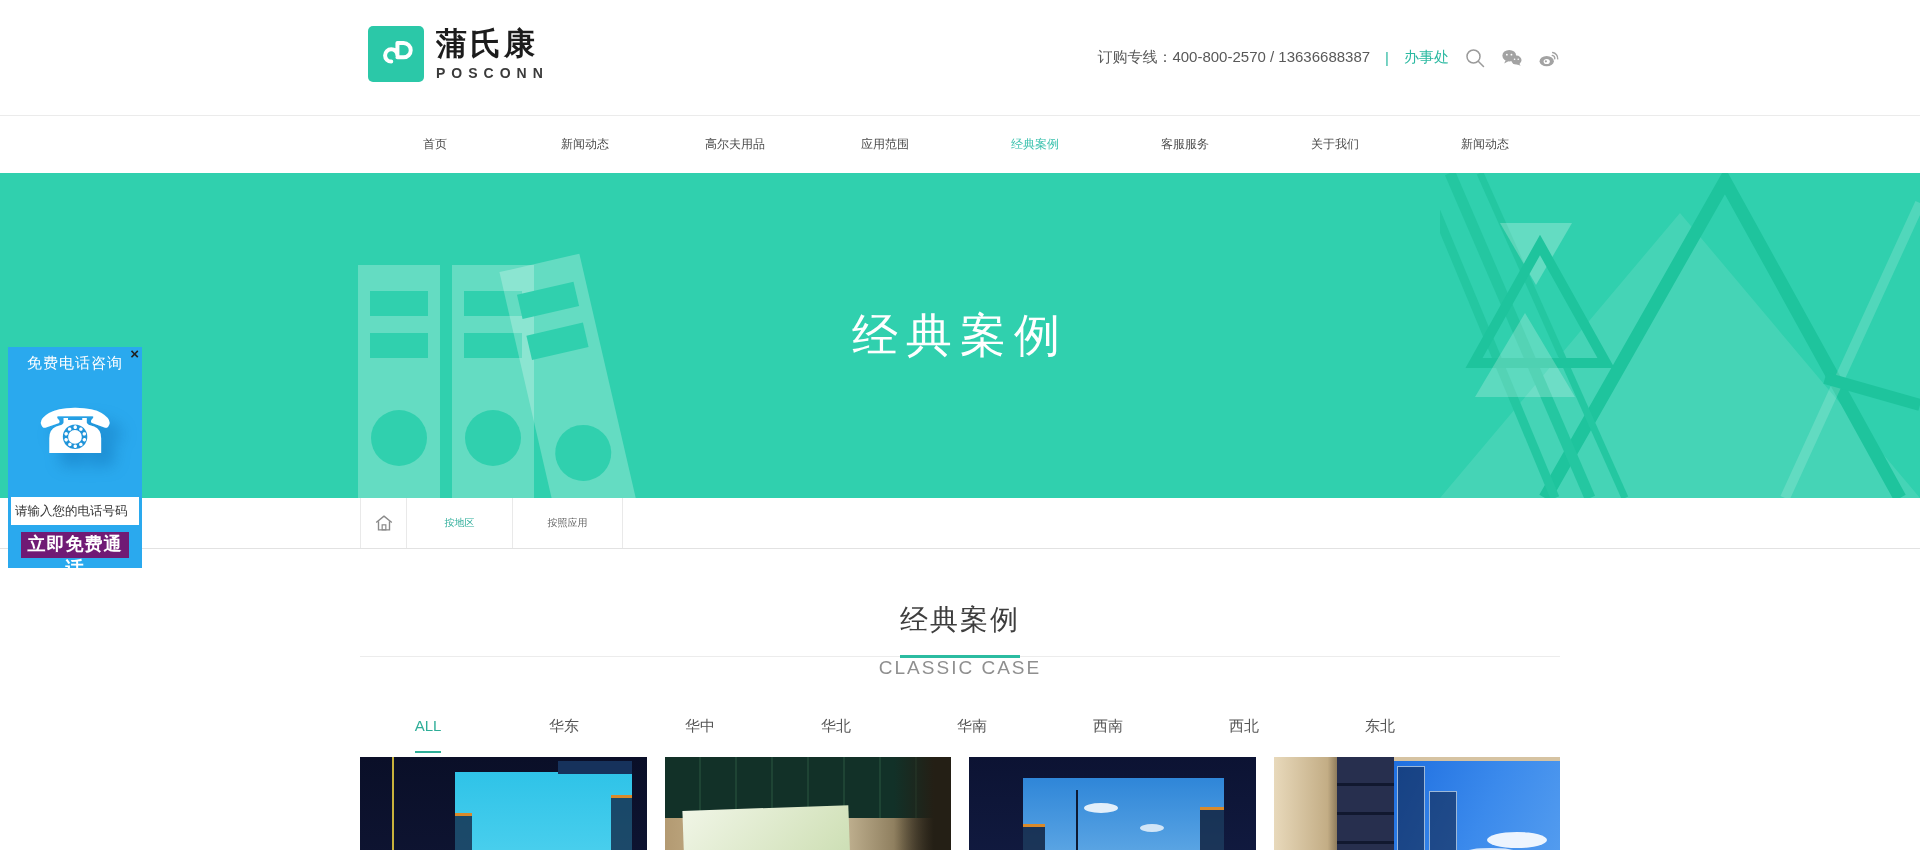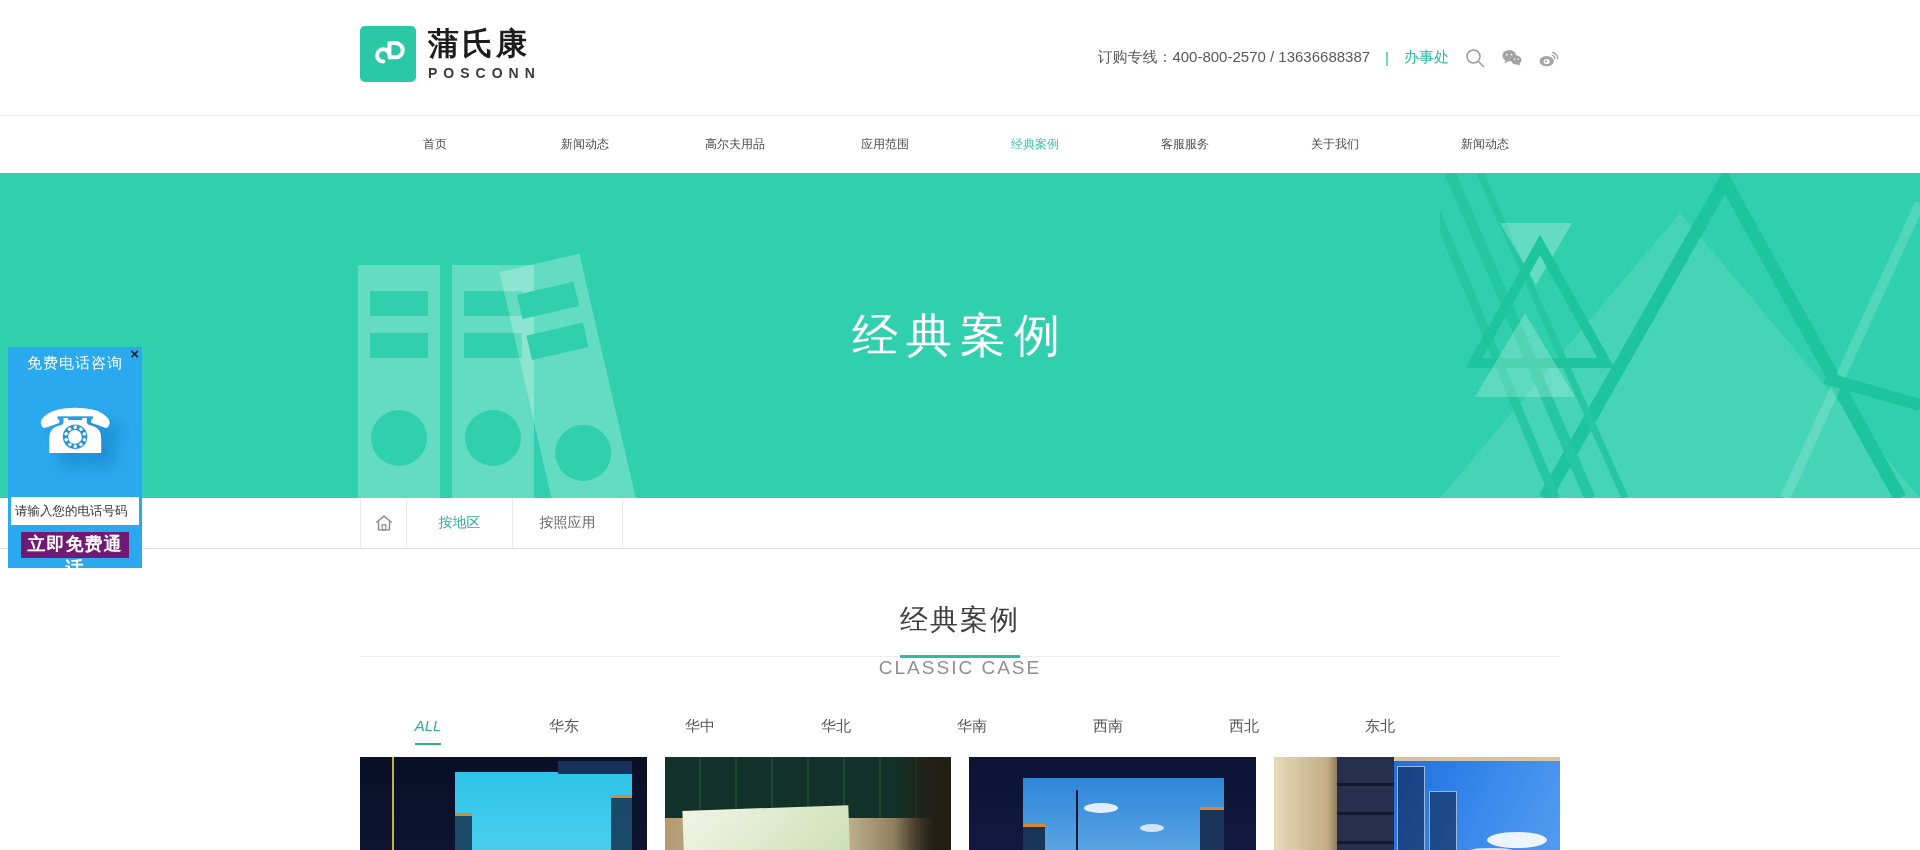--- a/index.html
+++ b/index.html
@@ -3,21 +3,21 @@
 <meta charset="utf-8">
 <style>
   * { margin:0; padding:0; box-sizing:border-box; }
   html,body { width:1920px; height:850px; overflow:hidden; background:#fff;
     font-family:"Liberation Sans","DejaVu Sans",sans-serif; }
   body { position:relative; }
   .container { width:1200px; margin:0 auto; position:relative; height:100%; }
 
   
   .topbar { height:115px; background:#fff; }
-  .brand { position:absolute; left:0; top:26px; display:flex; align-items:center; }
+  .brand { position:absolute; left:8px; top:26px; display:flex; align-items:center; }
   .logo-square { width:56px; height:56px; background:#2bc8a8; border-radius:5px;
     display:flex; align-items:center; justify-content:center; }
   .brand-text { margin-left:12px; }
   .brand-name { font-size:31px; font-weight:700; color:#1c1c1c; letter-spacing:3px; line-height:1.1; }
   .brand-latin { font-size:14px; letter-spacing:6px; color:#3a3a3a; margin-top:3px; font-weight:700; }
   .top-right { position:absolute; right:0; top:0; height:115px; display:flex; align-items:center; gap:15px; }
   .hotline { font-size:15px; color:#595959; }
   .sep { color:#2bb9a1; font-size:15px; }
   .office-link { font-size:15px; color:#2bb9a1; cursor:pointer; }
   .hicon { width:22px; height:22px; display:inline-flex; align-items:center; justify-content:center; cursor:pointer; }
@@ -61,36 +61,36 @@
     background:#701a75; color:#fff; border:none; font-size:18px; font-weight:700;
     cursor:pointer; letter-spacing:1px;
     font-family:"Liberation Sans","DejaVu Sans",sans-serif; }
 
   
   .crumbbar { height:51px; background:#fff; border-bottom:1px solid #e2e2e2; }
   .crumb-row { display:flex; height:100%; align-items:stretch; }
   .crumb-cell { display:flex; align-items:center; justify-content:center;
     border-right:1px solid #e9e9e9; cursor:pointer; }
   .crumb-home { width:47px; border-left:1px solid #e9e9e9; }
-  .crumb-tab { width:106px; font-size:14px; color:#666;text-align:right; }
+  .crumb-tab { width:106px; font-size:10px; color:#666;text-align:right; }
   .crumb-tab.active { color:#2fae9b; }
   .crumb-tab2 { width:110px; }
 
   
   .section-head { text-align:center; padding-top:52px; }
   .section-title { font-size:28px; font-weight:400; color:#3e3e3e; letter-spacing:2px; }
   .section-rule { position:relative; width:1200px; margin:17px auto 0; height:1px; background:#ececec; }
   .section-rule .accent { position:absolute; left:50%; top:-1px; transform:translateX(-50%);
     width:120px; height:3px; background:#2bbca1; }
   .section-sub { font-size:19px; color:#8f8f8f; letter-spacing:2px; }
 
   
   .filters { width:1200px; margin:38px auto 0; display:flex; list-style:none; }
   .filters li { width:136px; text-align:center; font-size:15px; color:#555; cursor:pointer; }
-  .filters li.active span { color:#2fae98; border-bottom:2px solid #2fae98; padding-bottom:9px;font-style:italic; }
+  .filters li.active span { color:#2fae98; border-bottom:2px solid #2fae98; padding-bottom:17px; }
 
   
   .cases { width:1200px; margin:21px auto 0; display:flex; gap:18px; }
   .case-card { flex:1; height:190px; position:relative; overflow:hidden; cursor:pointer; }
   .case-card * { position:absolute; }
 
   .case1 { background:linear-gradient(180deg,#0a0f28,#111839); }
   .case1 .screen { left:33%; top:8%; right:5%; height:120%;
     background:linear-gradient(180deg,#2fc3e8 0%,#57d5f0 55%,#8fb765 80%,#4f8040 100%); }
   .case1 .p-l { left:0; top:18%; width:10%; height:70%; background:rgba(18,40,72,0.8); border-top:3px solid #d98a2b; }

